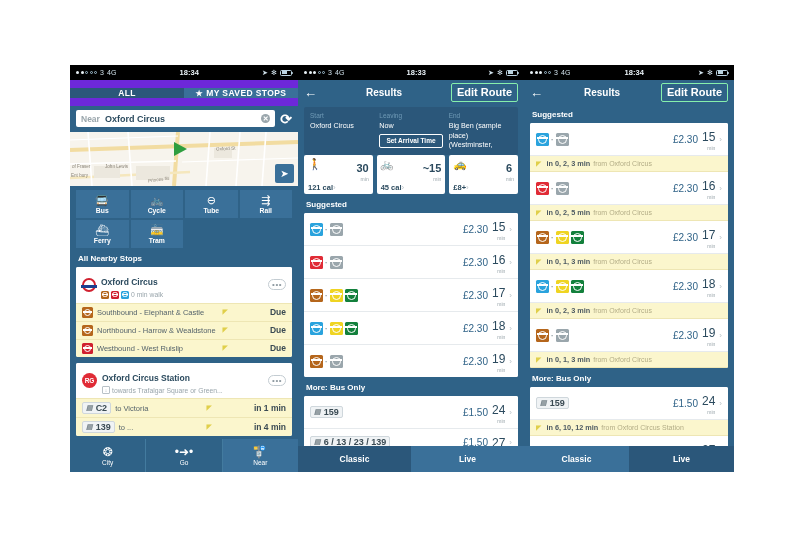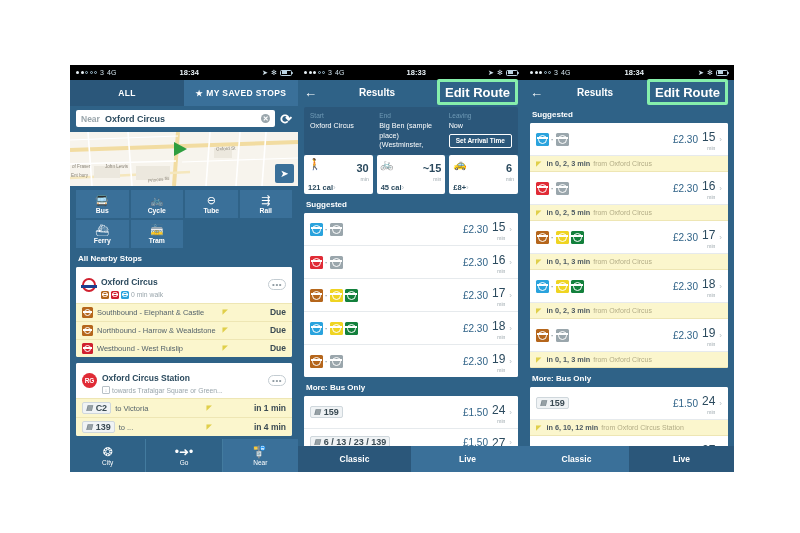--- a/index.html
+++ b/index.html
@@ -32,21 +32,21 @@
   .dots { display: flex; gap: 1.5px; align-items: center; }
   .dot { width: 3px; height: 3px; border-radius: 50%; background: #e8f1f6; }
   .dot.off { background: transparent; border: .6px solid #9dbccd; }
   .sb-center { flex: 1; text-align: center; font-weight: bold; font-size: 7.5px; color: #eaf3f8; }
   .sb-right { display: flex; align-items: center; gap: 3px; }
   .batt { width: 12px; height: 6px; border: .8px solid #bcd4e2; border-radius: 1.5px; position: relative; }
   .batt::after { content:""; position:absolute; right:-2.2px; top:1.6px; width:1.4px;height:2.4px;background:#bcd4e2;border-radius:0 1px 1px 0;}
   .batt i { position:absolute; left:.8px; top:.8px; bottom:.8px; width:55%; background:#bcd4e2; display:block;}
 
   
-  .seg-row { display: flex; height: 26px; background: #6d28d9; }
+  .seg-row { display: flex; height: 26px; background: #6d28d9; align-items: center; }
   .seg {
     flex: 1; display: flex; align-items: center; justify-content: center;
     color: #ffffff; font-size: 8.5px; font-weight: bold; letter-spacing: .4px;
   }
   .seg.active { background: #2b577a; }
   .seg.inactive { background: #3a7099; }
   .seg .star { margin-right: 3px; font-size: 8px; }
 
   
   .search-wrap { padding: 4px 6px 5px 6px; display: flex; align-items: center; gap: 5px; background: #2f6287; }
@@ -150,22 +150,22 @@
   .tab .tglyph { font-size: 12px; line-height: 12px; }
   .tab .tlbl { font-size: 6.5px; }
 
   
   .res-head {
     height: 24px; display: flex; align-items: center; padding: 0 6px; gap: 6px; background: #2f6287;
   }
   .back-arrow { color: #fff; font-size: 13px; line-height: 1; }
   .res-title { flex: 1; text-align: center; color: #fff; font-size: 10px; font-weight: bold; }
   .edit-btn {
-    border: 3px solid #86efac; color: #fff; border-radius: 2px;
-    font-size: 13px; font-weight: bold; padding: 2.5px 5px; background: transparent;
+    border: 1px solid #86efac; color: #fff; border-radius: 2px;
+    font-size: 11px; font-weight: bold; padding: 2.5px 5px; background: transparent;
   }
 
   
   .route-box { margin: 3px 6px 0 6px; background: #2b577a; border-radius: 2px; padding: 5px 6px; display: flex; gap: 6px; }
   .rb-col { flex: 1; min-width: 0; }
   .rb-lbl { font-size: 6.5px; color: #6f9ab6; margin-bottom: 2px; }
   .rb-val { font-size: 7.2px; color: #ffffff; line-height: 1.35; }
   .arrival-btn {
     margin-top: 3px; border: 1px solid #fff; color: #fff; border-radius: 2px;
     font-size: 6.5px; font-weight: bold; padding: 2.5px 3px; text-align: center; background: transparent;
@@ -429,27 +429,27 @@
       <span class="res-title">Results</span>
       <span class="edit-btn">Edit Route</span>
     </div>
 
     <div class="route-box">
       <div class="rb-col">
         <div class="rb-lbl">Start</div>
         <div class="rb-val">Oxford Circus</div>
       </div>
       <div class="rb-col">
-        <div class="rb-lbl">End</div>
-        <div class="rb-val">Big Ben (sample place) (Westminster,</div>
-      </div>
-      <div class="rb-col">
         <div class="rb-lbl">Leaving</div>
         <div class="rb-val">Now</div>
         <div class="arrival-btn">Set Arrival Time</div>
+      </div>
+      <div class="rb-col">
+        <div class="rb-lbl">End</div>
+        <div class="rb-val">Big Ben (sample place) (Westminster,</div>
       </div>
     </div>
 
 
     <div class="sumcards">
       <div class="sumcard">
         <div class="sc-top">
           <span class="sc-ico">🚶</span>
           <span>
             <span class="sc-time">30</span>

